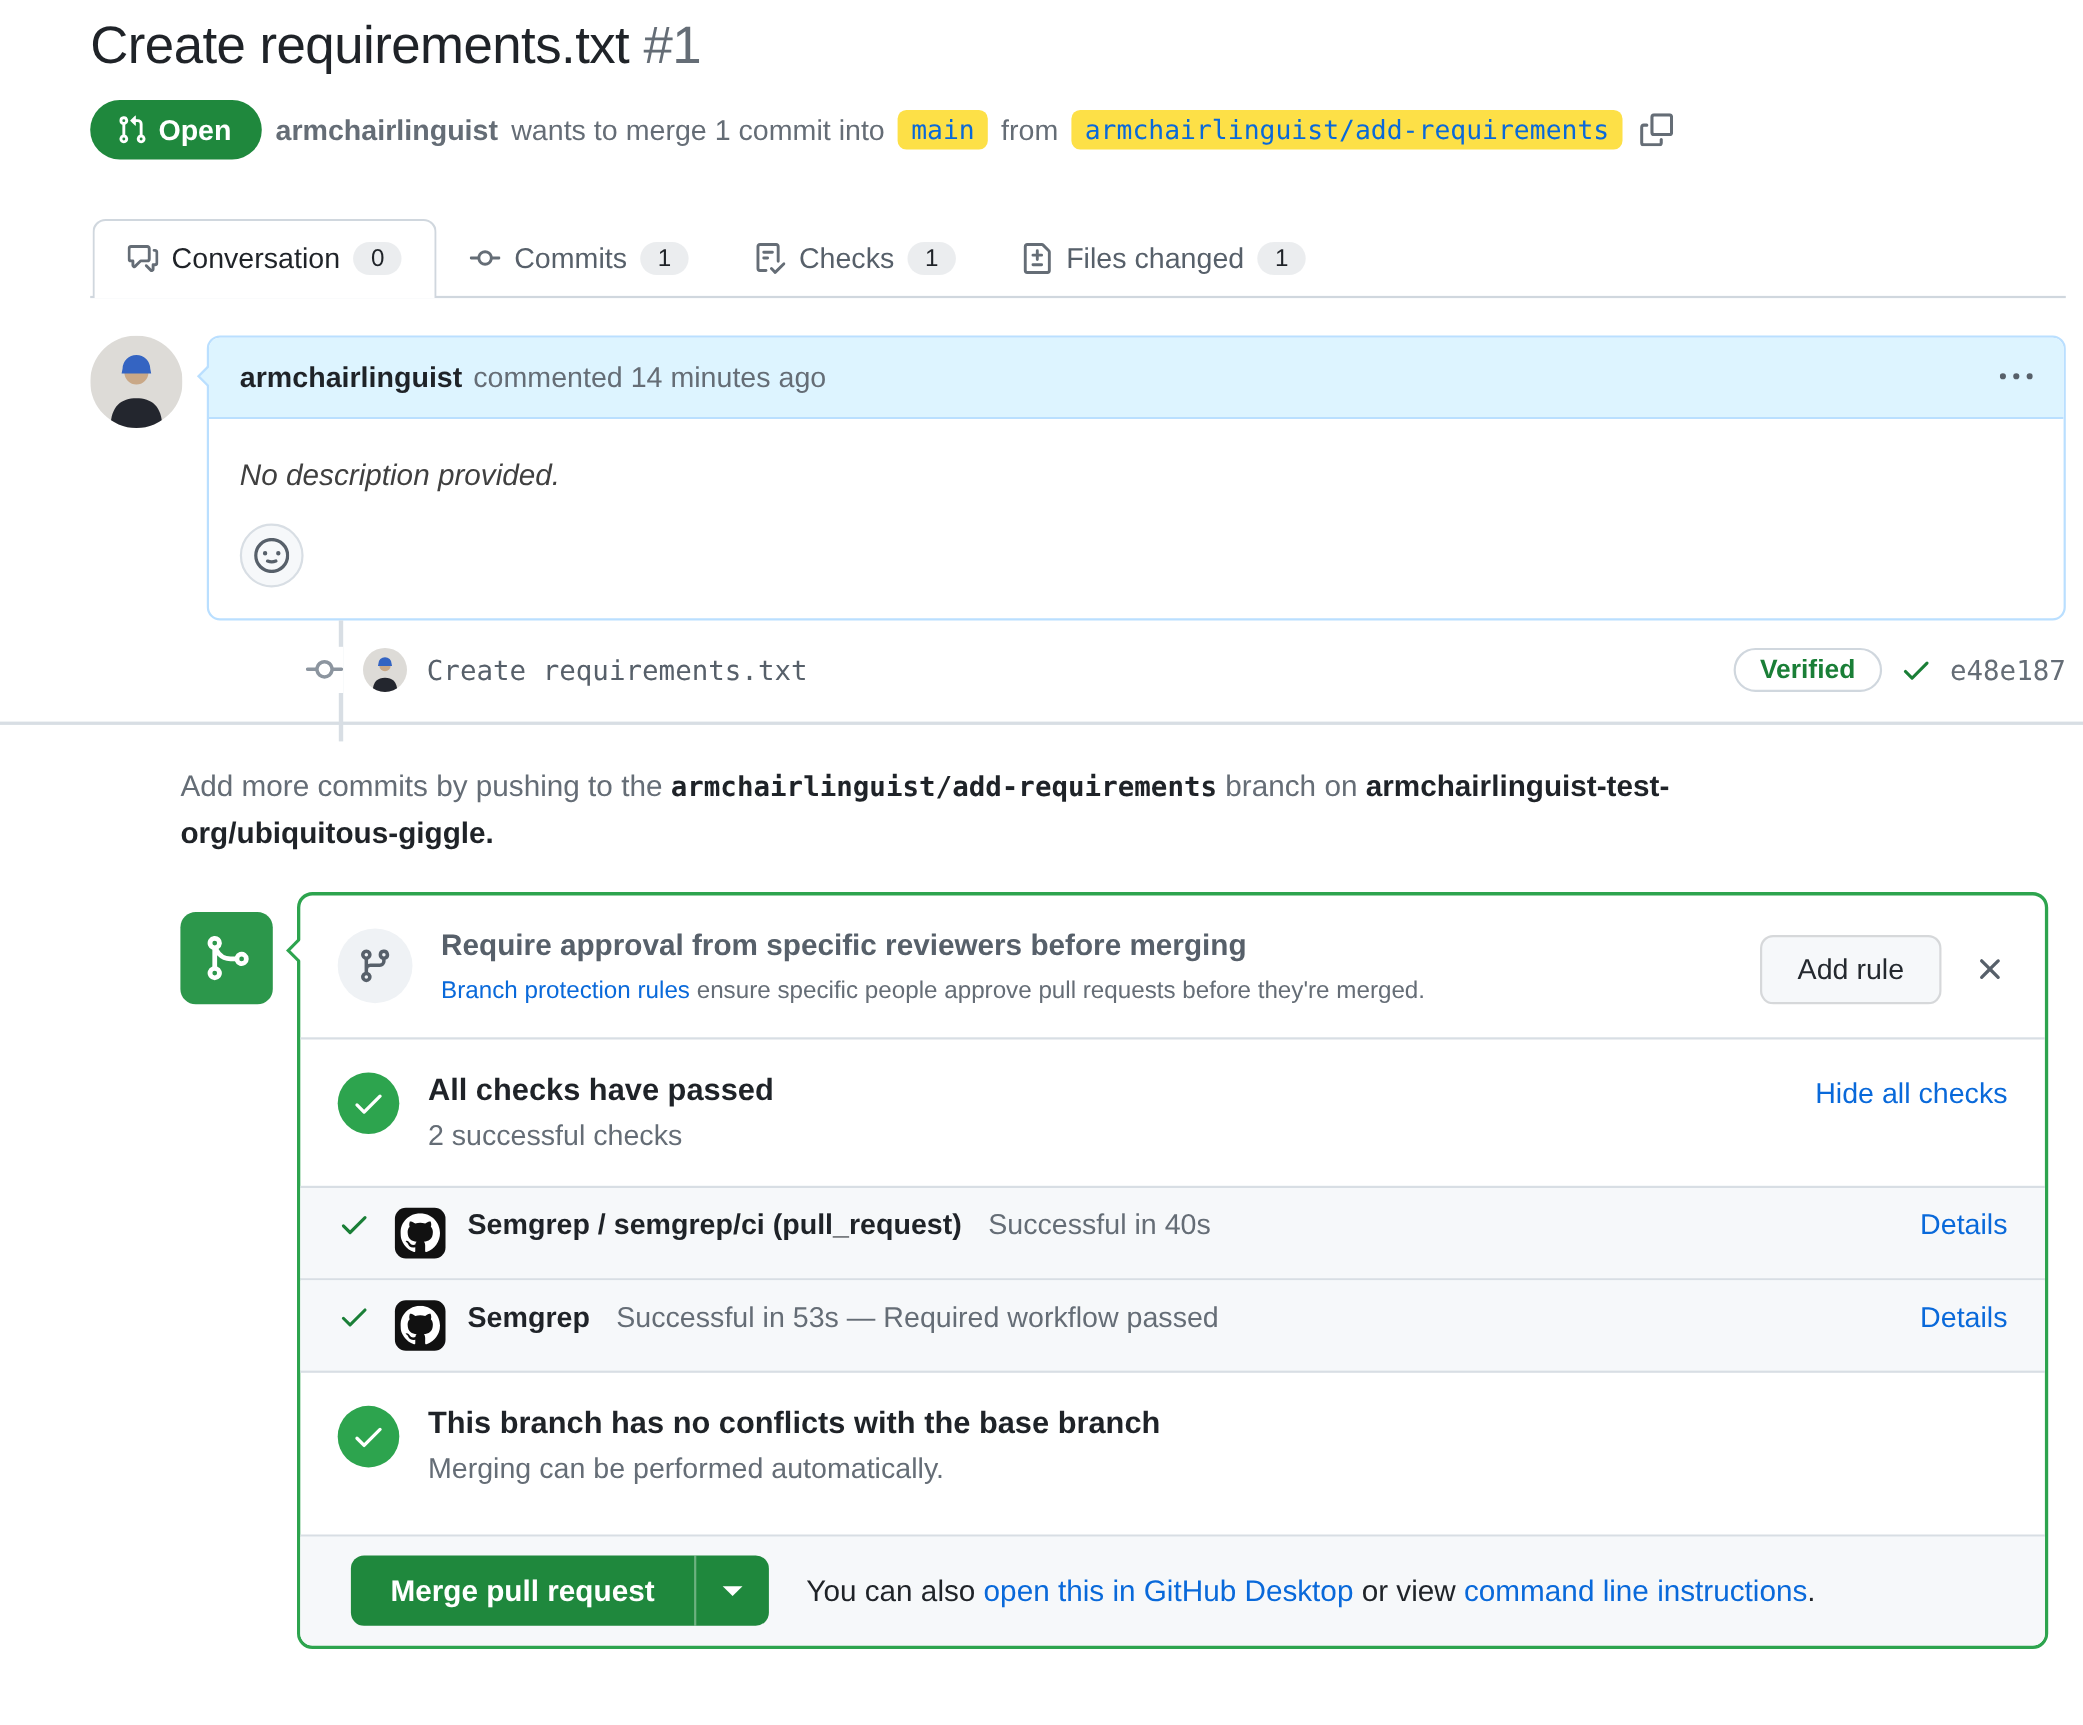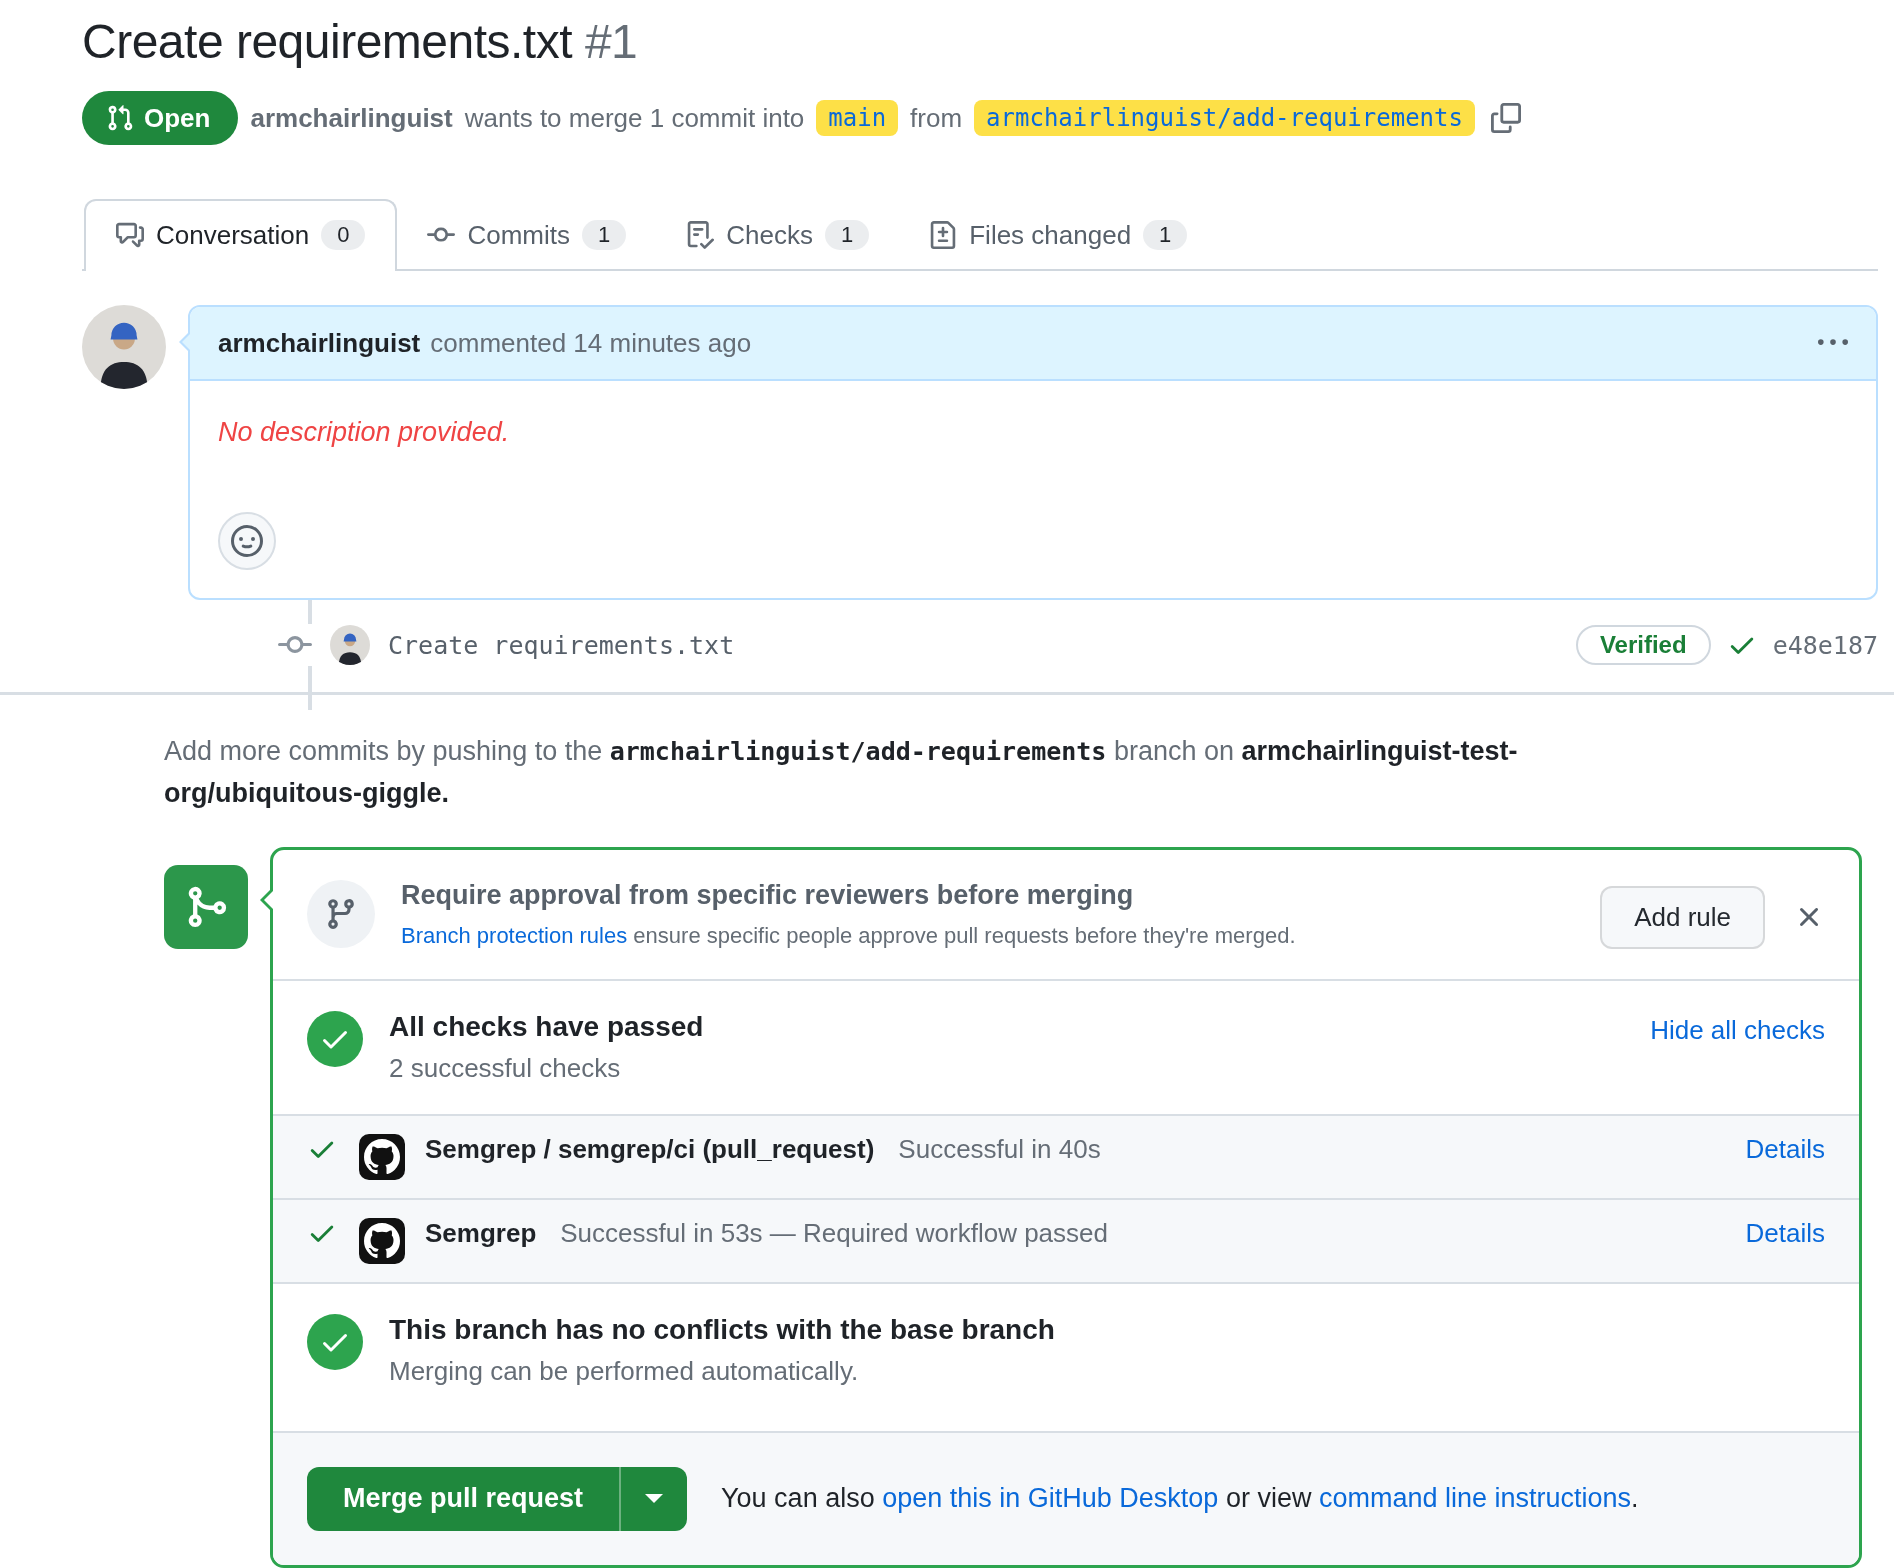--- a/index.html
+++ b/index.html
@@ -43,21 +43,21 @@
   .comment-box:before { content:""; position:absolute; left:-22px; top:24px; border:11px solid transparent;
     border-right-color:#badfff; }
   .comment-box:after { content:""; position:absolute; left:-18px; top:25px; border:10px solid transparent;
     border-right-color:#ddf4ff; }
   .comment-header { background:#ddf4ff; border-bottom:2px solid #badfff; border-radius:10px 10px 0 0;
     padding:0 28px; height:74px; display:flex; align-items:center; font-size:26px; color:#656d76; }
   .comment-header b { color:#1f2328; font-weight:700; margin-right:10px; }
   .kebab { margin-left:auto; cursor:pointer; }
   .kebab svg { width:30px; height:30px; fill:#57606a; display:block; }
   .comment-body { padding:36px 28px 28px 28px; }
-  .no-desc { font-style:italic; font-size:27px; color:#ef4444; margin-bottom:64px; }
+  .no-desc { font-style:italic; font-size:27px; color:#404040; margin-bottom:28px; }
   .emoji-btn { width:58px; height:58px; border-radius:50%; border:2px solid #d8dee4; background:#f6f8fa;
     display:flex; align-items:center; justify-content:center; cursor:pointer; }
   .emoji-btn svg { width:32px; height:32px; fill:#57606a; }
 
   
   .commit-area { position:relative; }
   .tl-line { position:absolute; left:226px; top:0; width:4px; height:110px; background:#d8dee4; }
   .commit-row { position:relative; display:flex; align-items:center; gap:18px; padding:24px 0 26px 196px; }
   .commit-icon { background:#fff; padding:4px 0; }
   .commit-icon svg { width:34px; height:34px; fill:#8c959f; display:block; }
@@ -110,22 +110,22 @@
   .mb-divider { border-top:2px solid #d8dee4; }
   .check-row { display:flex; align-items:flex-start; background:#f6f8fa; padding:18px 34px; }
   .check-row .row-check svg { width:30px; height:30px; fill:#1a7f37; display:block; }
   .gh-avatar { width:46px; height:46px; border-radius:10px; background:#111; display:flex;
     align-items:center; justify-content:center; margin:0 20px 0 22px; flex:none; }
   .gh-avatar svg { width:36px; height:36px; fill:#fff; }
   .check-name { font-size:26px; font-weight:700; color:#1f2328; margin-right:24px; }
   .check-status { font-size:26px; color:#656d76; }
   .check-details { margin-left:auto; font-size:26px; }
 
-  .merge-bar { background:#f6f8fa; border-radius:0 0 11px 11px; padding:34px; display:flex;
-    align-items:center; gap:34px; height:132px; }
+  .merge-bar { background:#f6f8fa; border-radius:0 0 11px 11px; padding:46px; display:flex;
+    align-items:center; gap:34px; height:99px; }
   .merge-btn { display:inline-flex; align-items:stretch; background:#1f883d; border-radius:12px;
     color:#fff; font-size:27px; font-weight:600; overflow:hidden; cursor:pointer; height:64px; flex:none; }
   .merge-btn .label { display:flex; align-items:center; padding:0 36px; }
   .merge-btn .caret-seg { display:flex; align-items:center; padding:0 24px;
     border-left:2px solid rgba(255,255,255,0.35); }
   .merge-btn .caret-seg:after { content:""; border:9px solid transparent; border-top-color:#fff;
     margin-top:9px; }
   .also-text { font-size:27px; color:#1f2328; }
 </style>
 </head>

